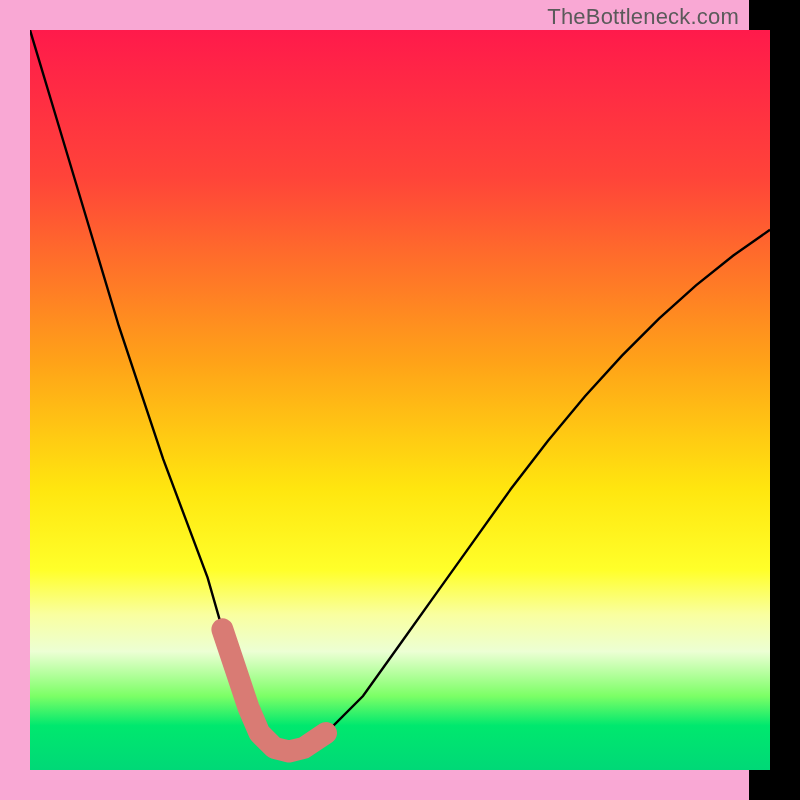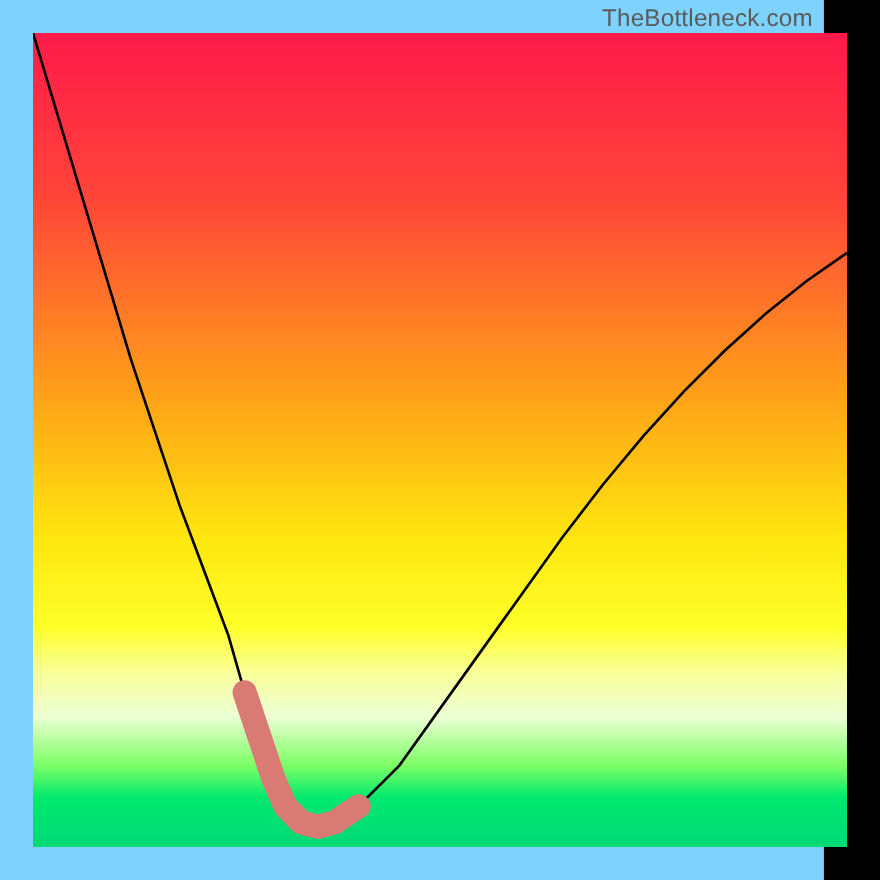--- a/index.html
+++ b/index.html
@@ -1,21 +1,21 @@
 <!DOCTYPE html>
 <html><head>
 <meta charset="utf-8">
 <style>
   * { margin: 0; padding: 0; box-sizing: border-box; }
   html, body { width: 800px; height: 800px; overflow: hidden; background: #000; }
   .frame {
     position: relative;
     width: 749px;
     height: 800px;
-    background: #7dd3fc;
+    background: #f9a8d4;
   }
   .watermark {
     position: absolute;
     top: 4px;
     right: 10px;
     font-family: Arial, Helvetica, sans-serif;
     font-size: 22px;
     font-weight: 500;
     color: #5a5a5a;
     z-index: 10;

